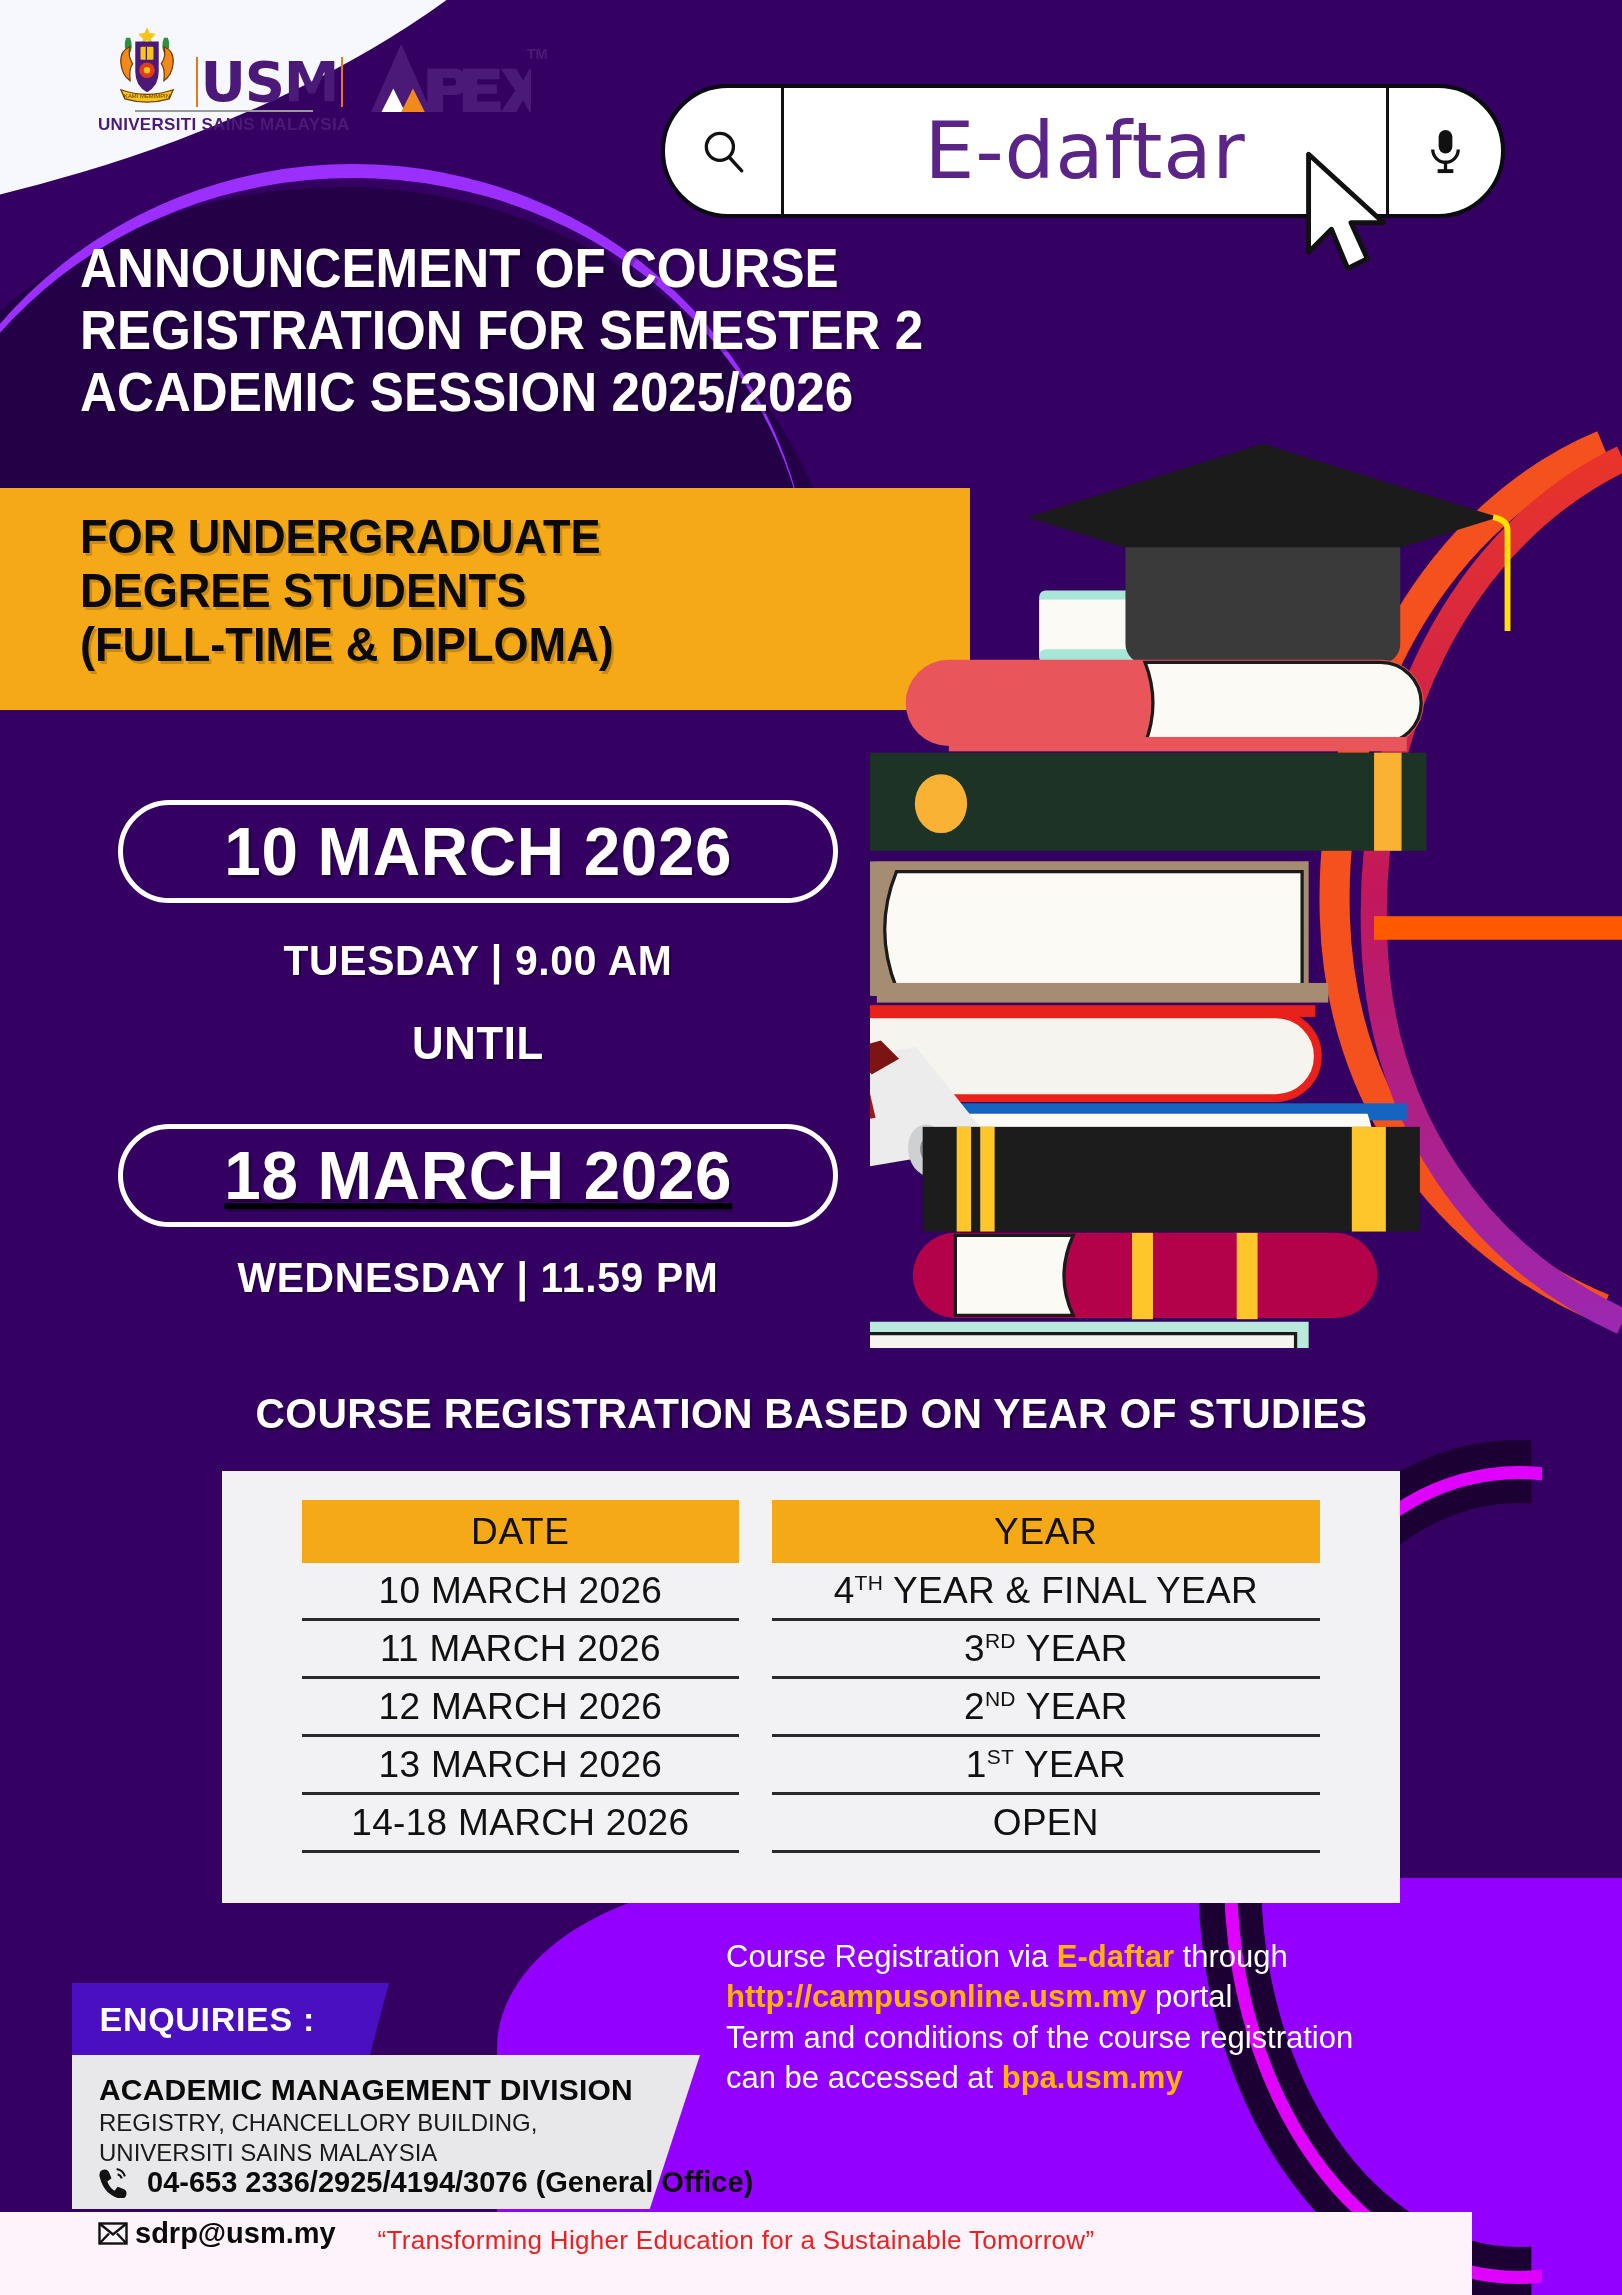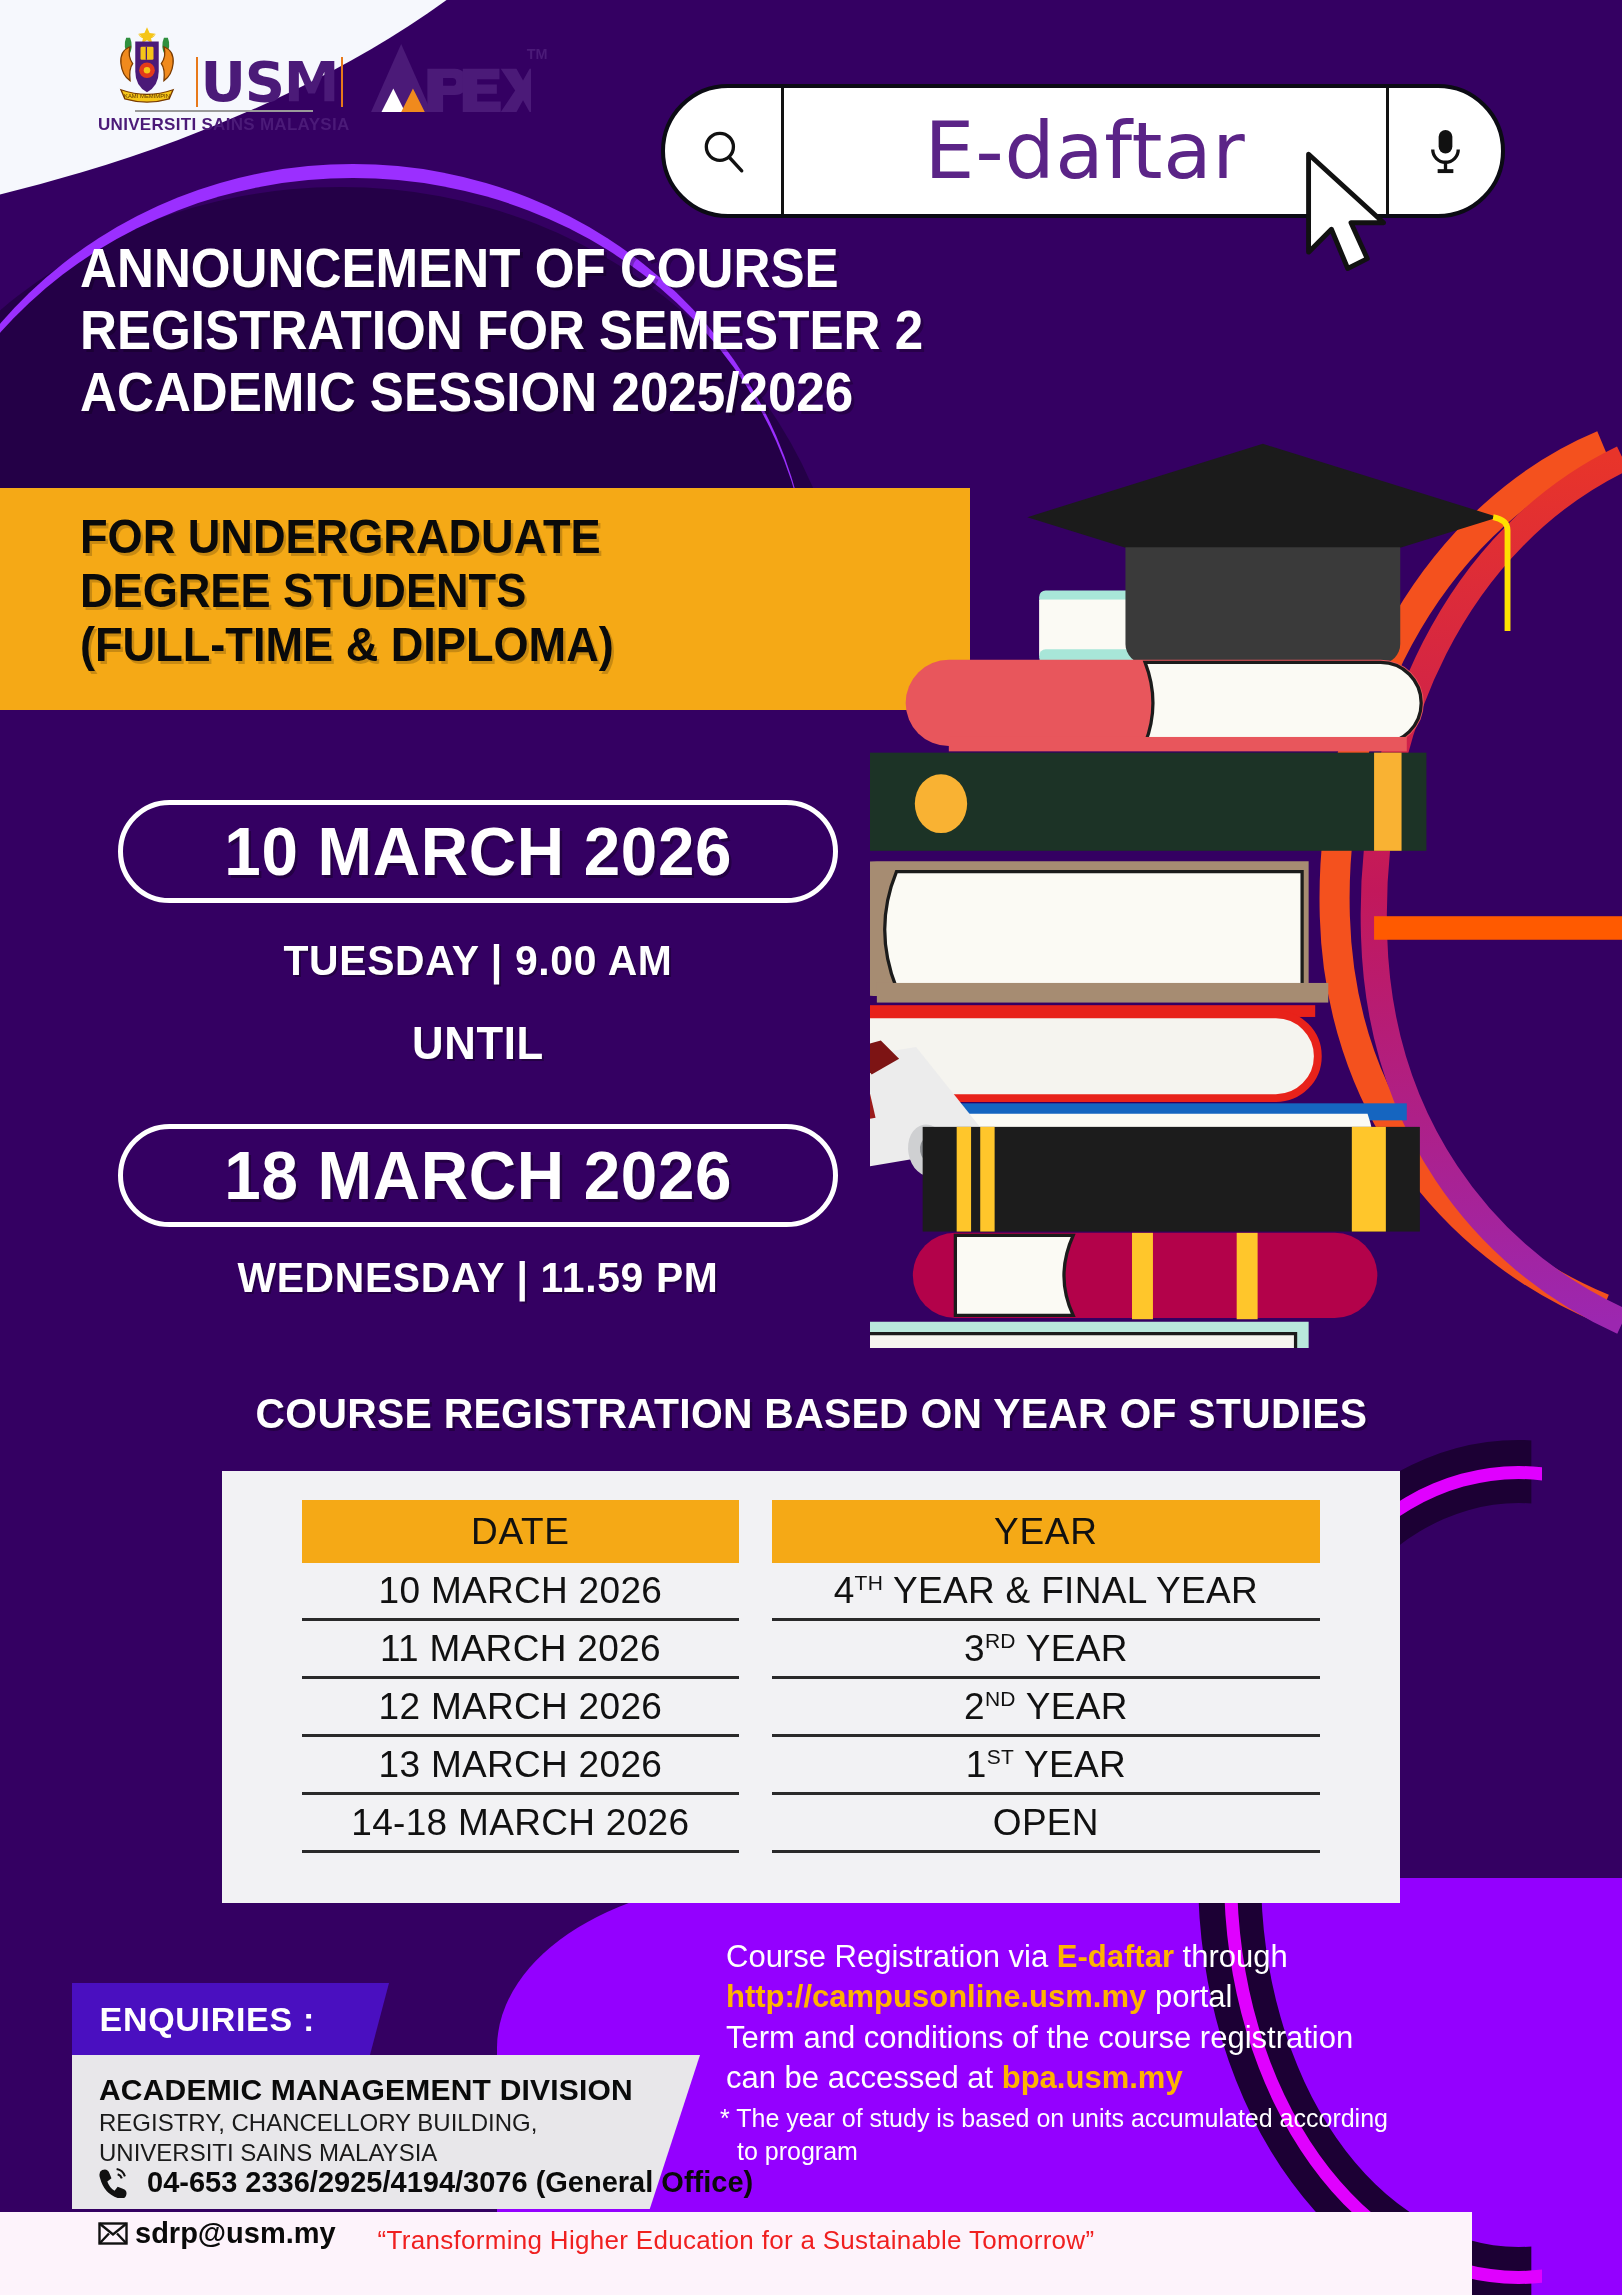--- a/index.html
+++ b/index.html
@@ -118,21 +118,21 @@
     display:flex; align-items:center; justify-content:center;
     z-index:18;
   }
   .date-pill span {
     color:#fff; font-family:"Liberation Sans Narrow","Liberation Sans",sans-serif;
     font-weight:700; font-size:69px; letter-spacing:0.7px;
     text-shadow: 2.6px 2.6px 0 rgba(0,0,0,.3);
     transform: scaleX(.95);
   }
   #pill1 { top:800px; }
-  #pill2 { top:1124px; }
+  #pill2 { top:1124px;text-decoration:underline; }
   .date-sub {
     position:absolute; width:720px; left:118px; text-align:center; z-index:18;
     color:#fff; font-family:"Liberation Sans Narrow","Liberation Sans",sans-serif;
     font-weight:700; font-size:43px; letter-spacing:0.7px;
     text-shadow: 2px 2px 0 rgba(0,0,0,.3);
     transform: scaleX(.95);
   }
   #sub1 { top:936px; }
   #until { top:1016px; font-size:46px; }
   #sub2 { top:1253px; }
@@ -482,19 +482,15 @@
       <span>Course Registration via </span><b>E-daftar</b><span> through</span>
     </div>
     <div>
       <b>http://campusonline.usm.my</b><span> portal</span>
     </div>
     <div>Term and conditions of the course registration</div>
     <div>
       <span>can be accessed at </span><b>bpa.usm.my</b>
     </div>
   </div>
-  <div class="info-note">
-    <div>* The year of study is based on units accumulated according</div>
-    <div style="padding-left:17px">to program</div>
-  </div>
 
 </div>
 
 
 </body></html>

